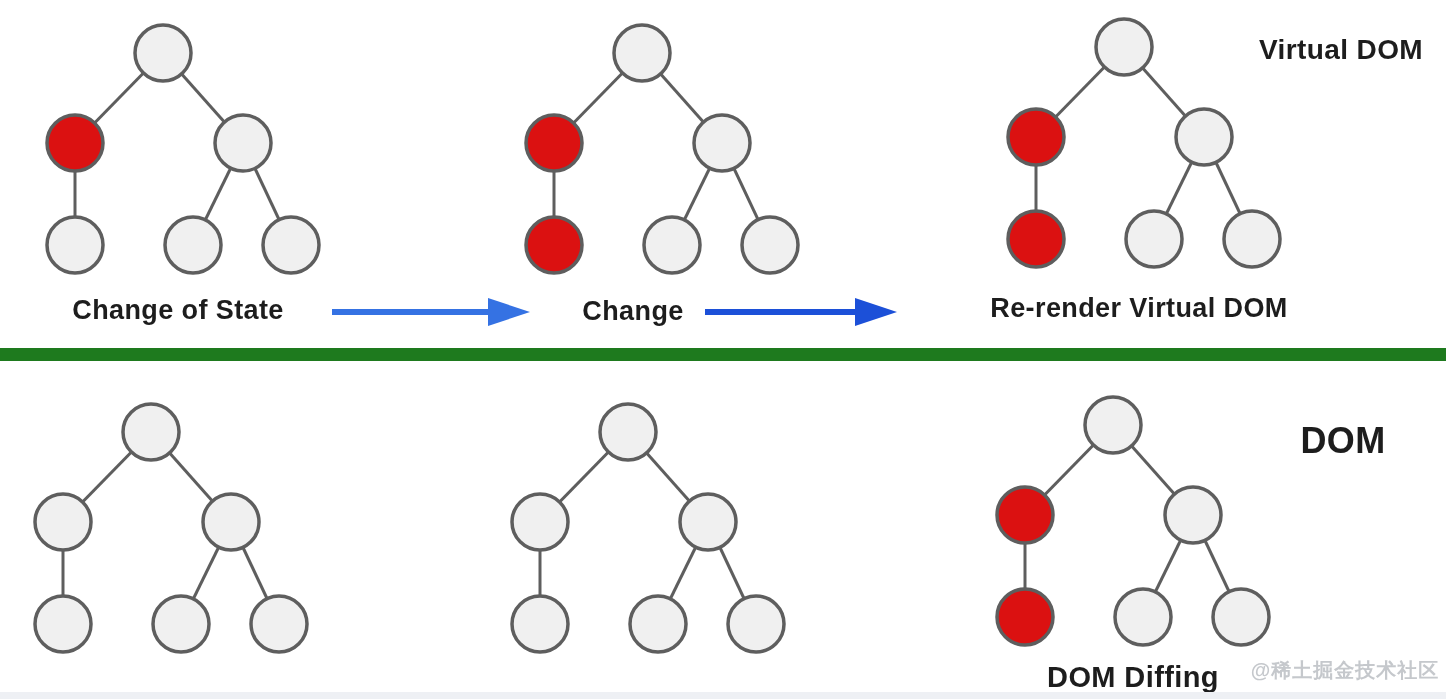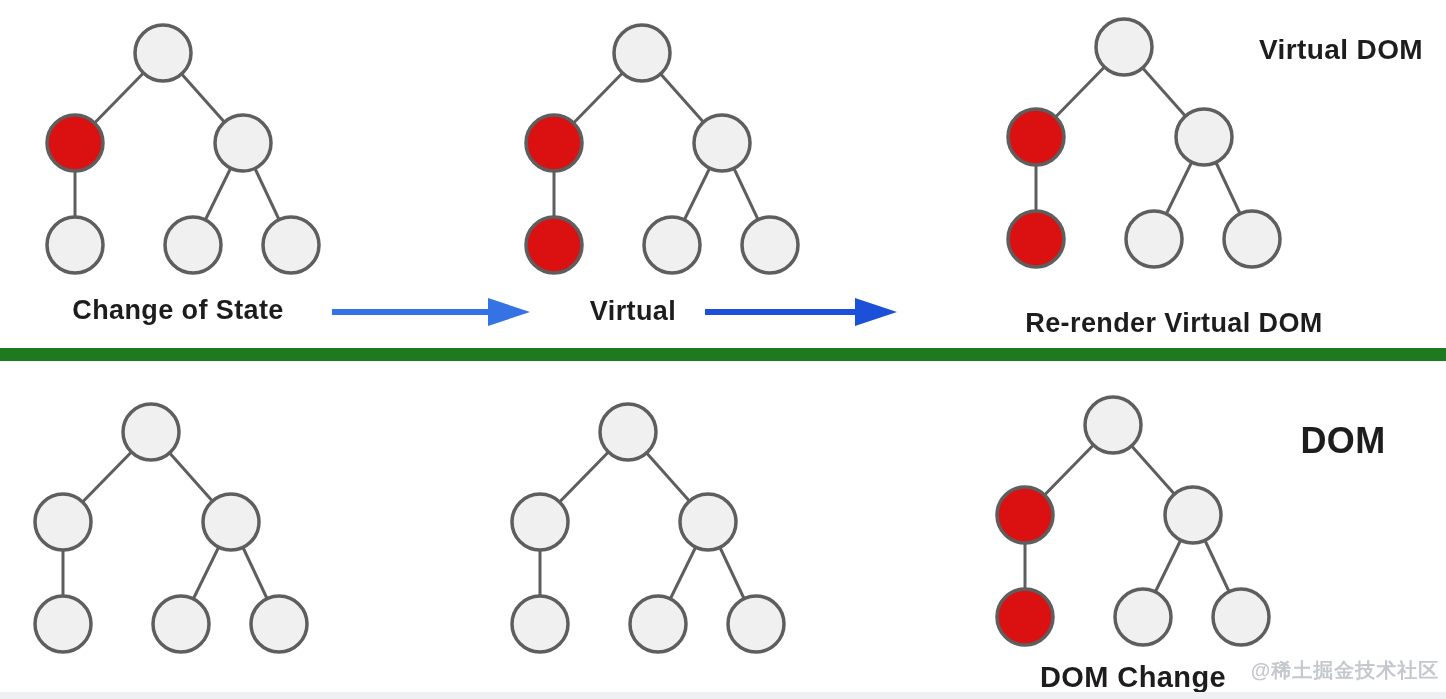--- a/index.html
+++ b/index.html
@@ -21,21 +21,21 @@
     transform: translateX(-50%);
     white-space: nowrap;
     font-weight: 700;
     color: #1d1d1d;
     font-size: 27px;
     letter-spacing: 0.4px;
     z-index: 2;
   }
   .lbl-step1 { left: 166px; top: 295px; margin-left: 12px; }
   .lbl-step2 { left: 633px; top: 296px; }
-  .lbl-step3 { left: 1139px; top: 308px; margin-left: 35px; }
+  .lbl-step3 { left: 1139px; top: 293px; }
   .lbl-vdom  { left: 1341px; top: 34px;  font-size: 28px; }
   .lbl-dom   { left: 1343px; top: 420px; font-size: 36px; }
   .lbl-domchange { left: 1133px; top: 661px; font-size: 29px; }
   .watermark {
     position: absolute;
     left: 1345px; top: 657px;
     transform: translateX(-50%);
     white-space: nowrap;
     font-size: 20px;
     font-weight: 700;
@@ -150,24 +150,24 @@
         <polygon points="488,298 530,312 488,326" fill="#3572e3"></polygon>
       </g>
       <g>
         <line x1="705" y1="312" x2="859" y2="312" stroke="#1c50d8" stroke-width="6"></line>
         <polygon points="855,298 897,312 855,326" fill="#1c50d8"></polygon>
       </g>
     </svg>
 
   <div class="label lbl-vdom">Virtual DOM</div>
   <div class="label lbl-step1">Change of State</div>
-  <div class="label lbl-step2">Virtual</div>
+  <div class="label lbl-step2">Change</div>
   <div class="label lbl-step3">Re-render Virtual DOM</div>
 
   <div class="divider"></div>
 
   <div class="label lbl-dom">DOM</div>
-  <div class="label lbl-domchange">DOM Change</div>
+  <div class="label lbl-domchange">DOM Diffing</div>
 
   <div class="watermark">@稀土掘金技术社区</div>
 
   <div class="footer-strip"></div>
 </div>
 
 </body></html>

